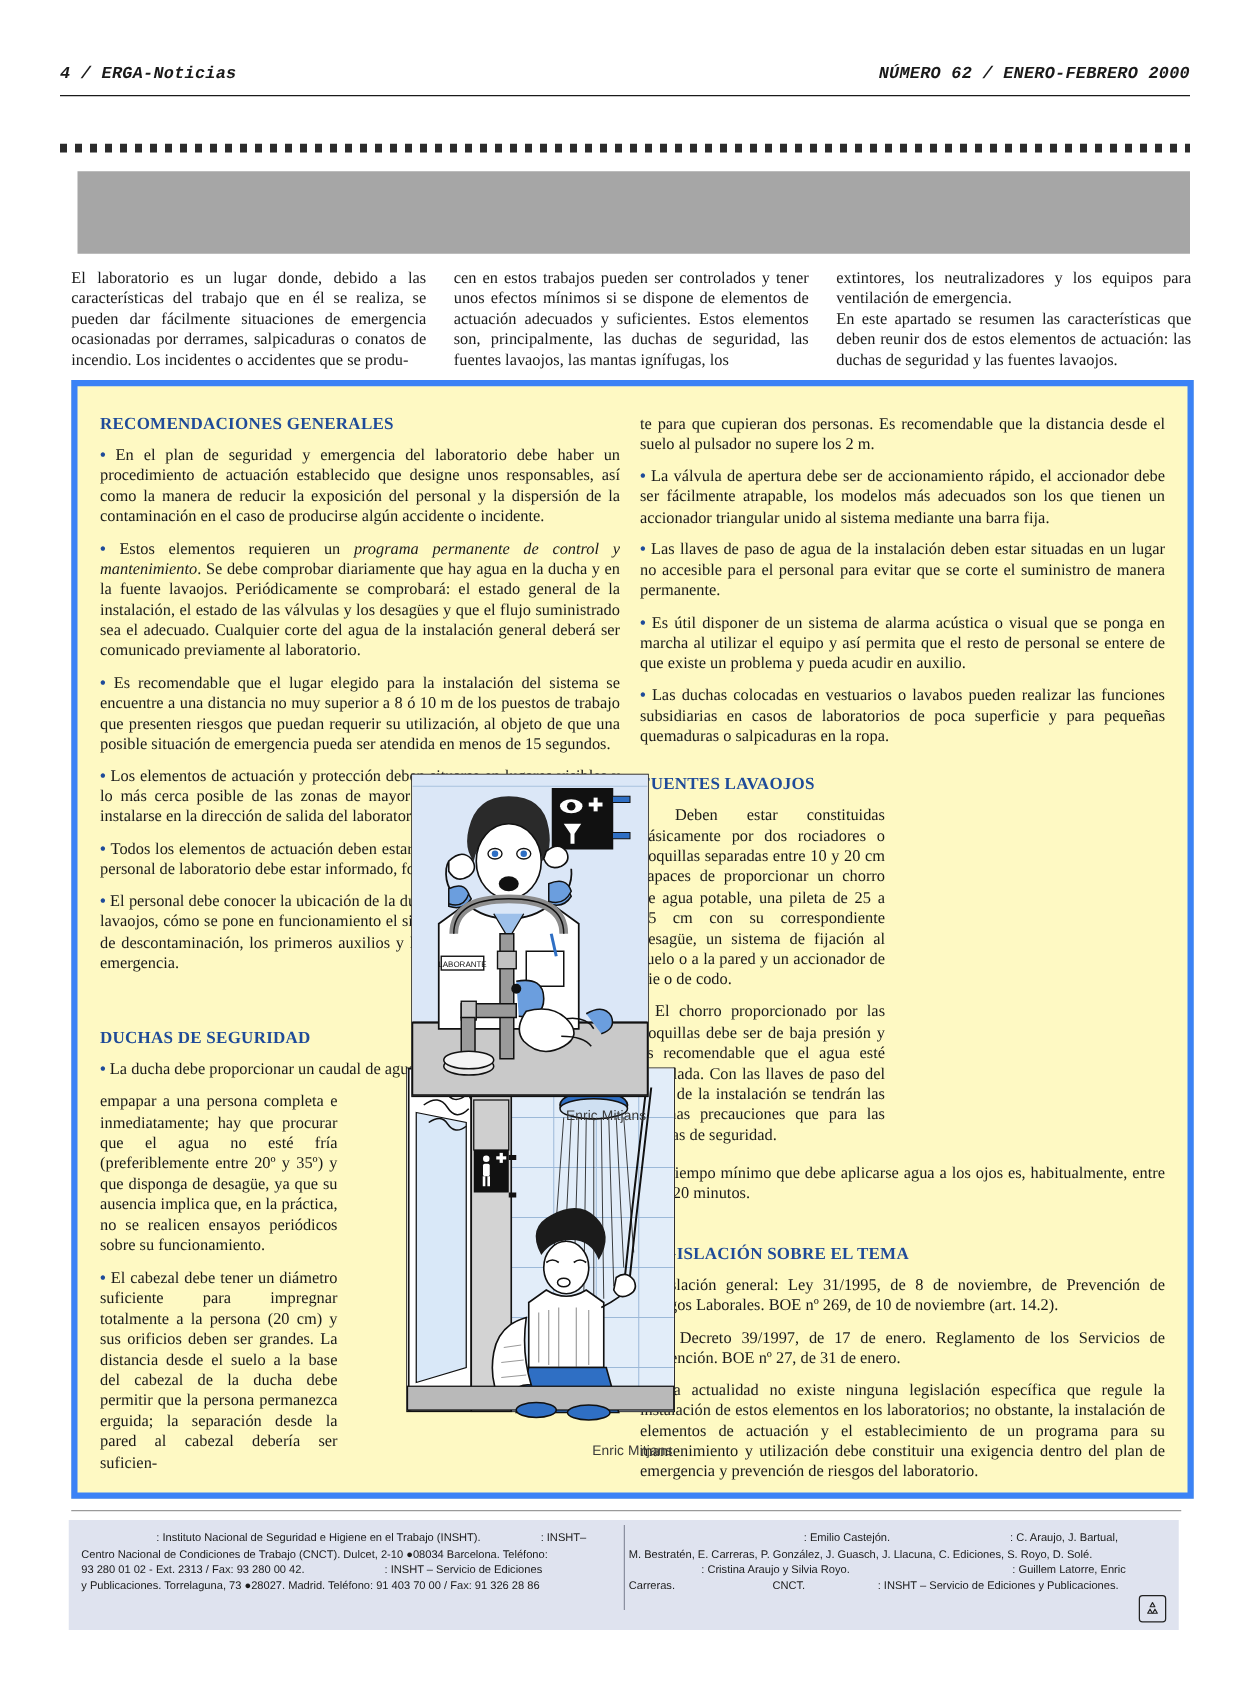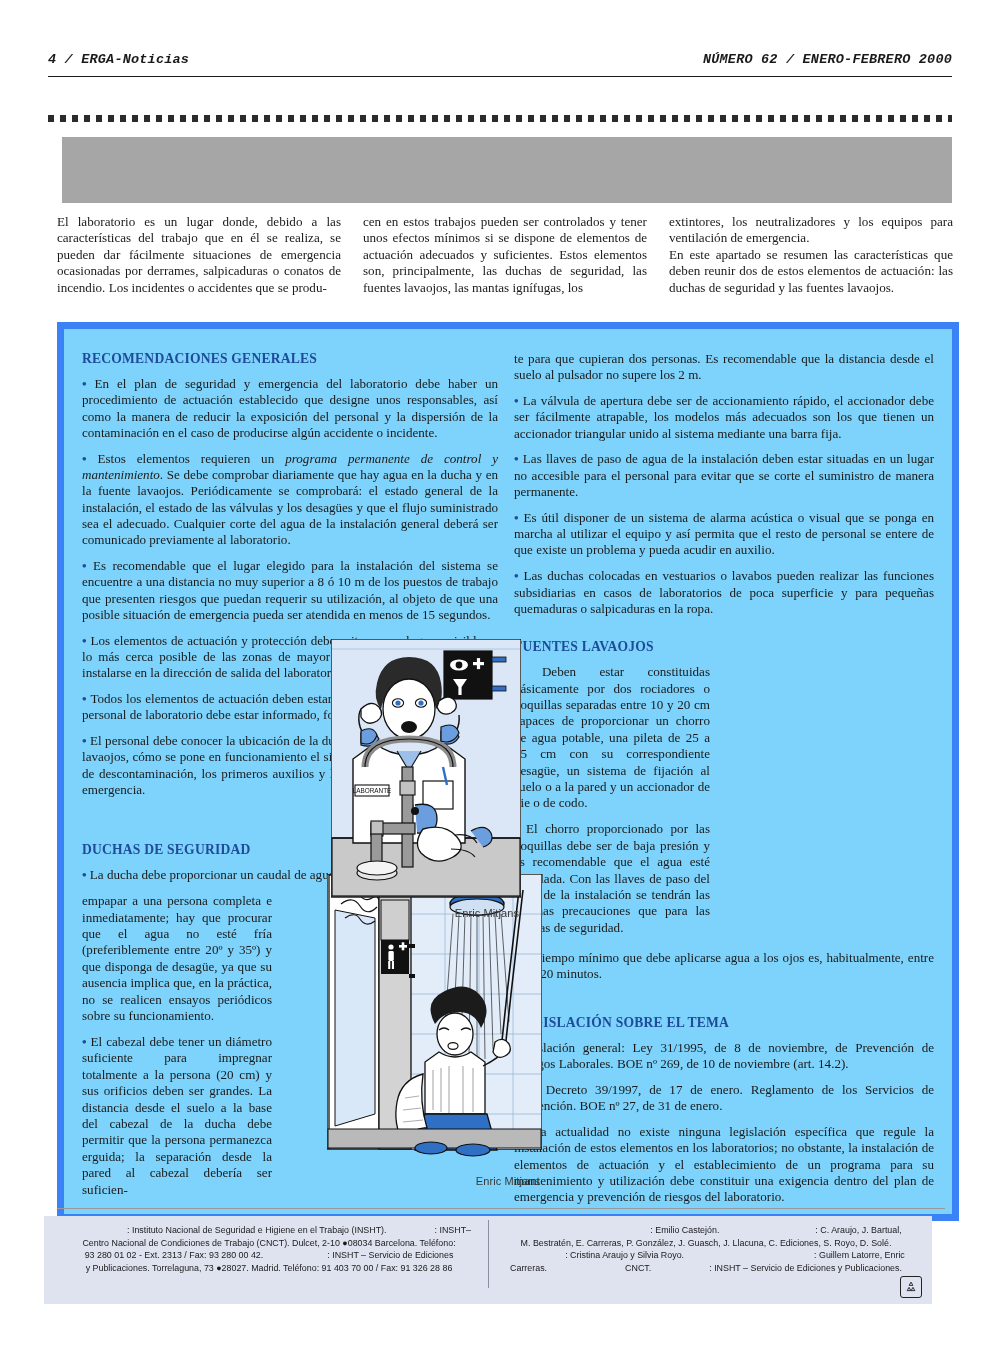--- a/index.html
+++ b/index.html
@@ -45,22 +45,22 @@
   .intro .col{width:284px;}
   .intro p{
     margin:0;font-size:13.1px;line-height:16.4px;text-align:justify;
     font-family:"Liberation Serif", serif;
     hyphens:none;
   }
   .intro p + p{margin-top:0;}
 
   
   .article{
-    position:absolute;left:57px;top:322px;width:888px;height:885px;
-    border:7px solid #3b82f6;background:#7dd3fc;
+    position:absolute;left:57px;top:304px;width:888px;height:885px;
+    border:5px solid #3b82f6;background:#fef9c3;
   }
   .art-col{position:absolute;top:22px;}
   .art-col.left{left:18px;width:416px;}
   .art-col.right{left:450px;width:420px;}
 
   h2.sec{
     margin:0 0 9px 0;
     font-family:"Liberation Serif", serif;
     font-weight:bold;font-size:13.6px;letter-spacing:.2px;
     color:#1f4b99;text-transform:uppercase;
@@ -87,22 +87,22 @@
     font-size:11px;color:#3a3a3a;letter-spacing:.1px;
   }
 
   
   .fig-shower{left:263px;top:545px;width:215px;height:310px;}
   
   .fig-eyewash{left:267px;top:310px;width:190px;height:277px;}
 
   
   .footer{
-    position:absolute;left:44px;top:1216px;width:888px;height:88px;
-    background:#dfe3ef;border:0;text-align:center;
+    position:absolute;left:55px;top:1216px;width:888px;height:88px;
+    background:#dfe3ef;border:0;
   }
   .footer .fcol{
     position:absolute;top:8px;
     font-family:"Liberation Sans", sans-serif;
     font-size:8.9px;line-height:12.6px;color:#1a1a1a;
   }
   .footer .fcol.l{left:10px;width:430px;}
   .footer .fcol.r{left:448px;width:428px;}
   .footer .fline{display:block;white-space:nowrap;}
   .footer .vdiv{

